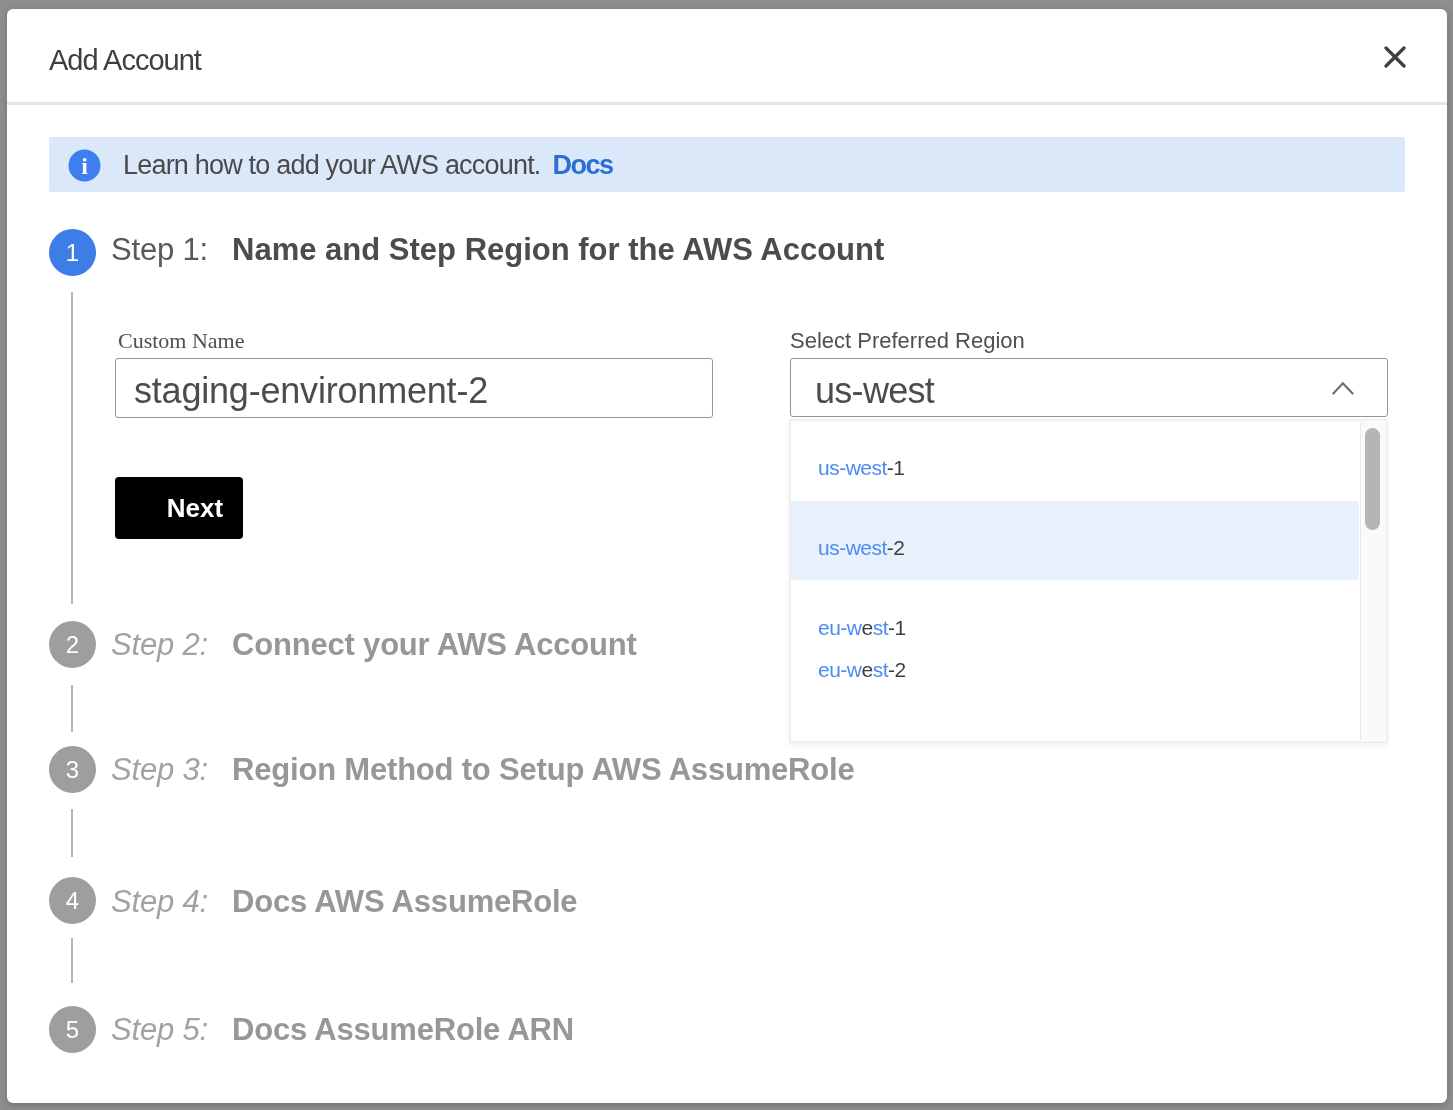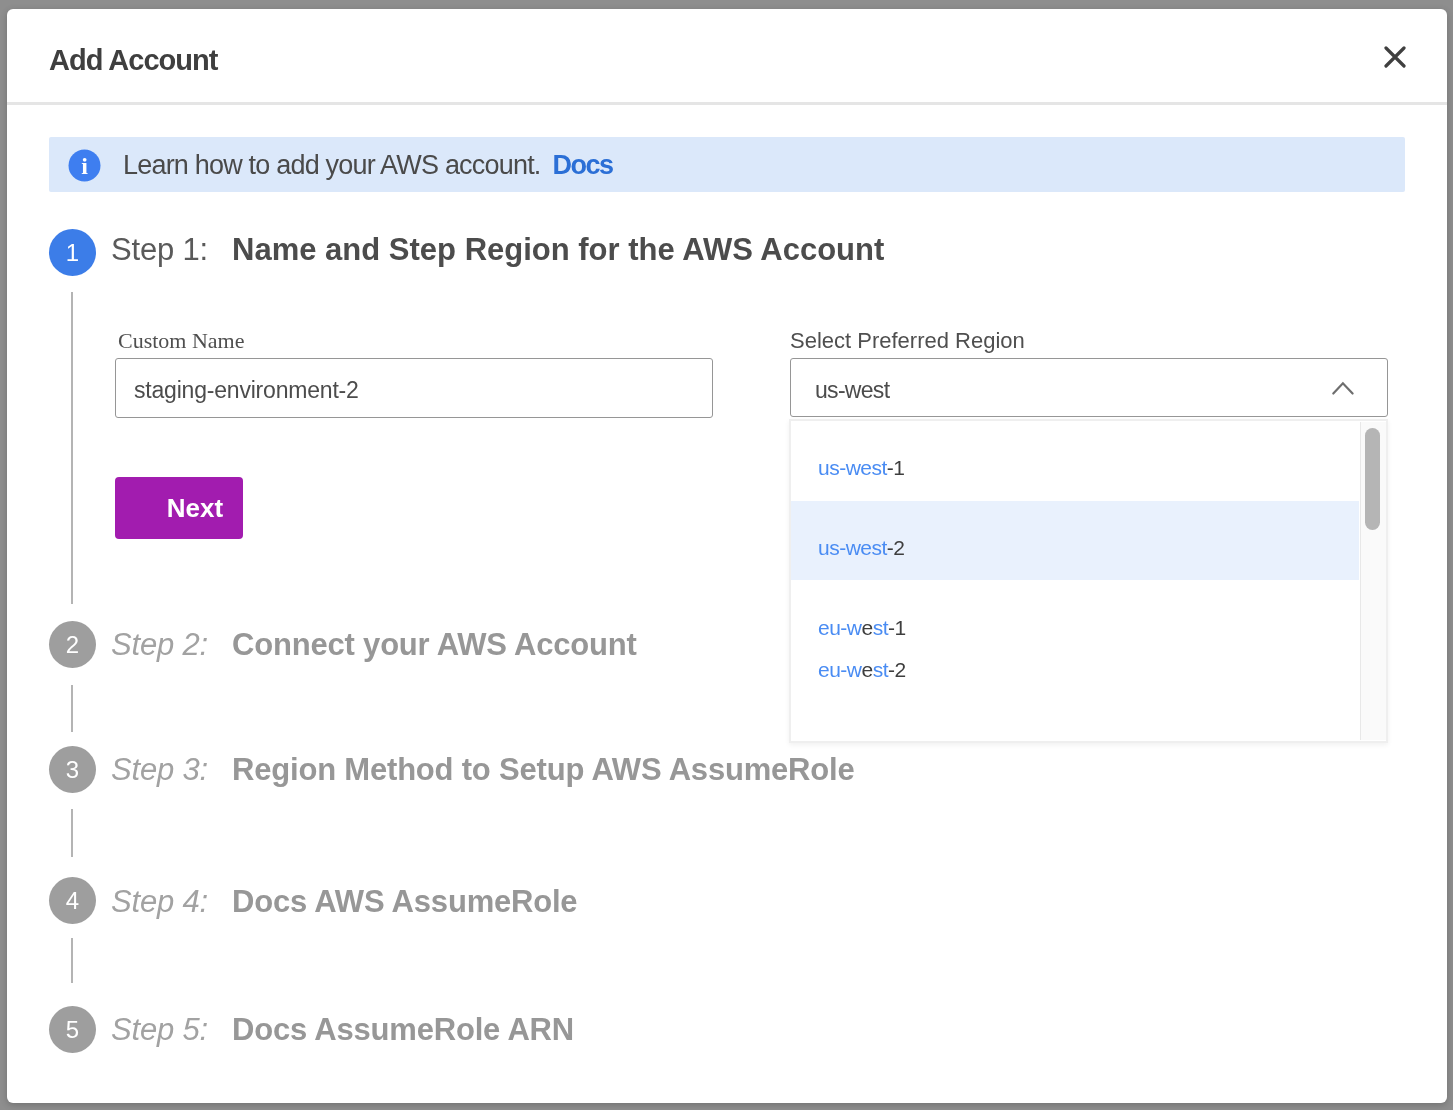--- a/index.html
+++ b/index.html
@@ -10,21 +10,21 @@
     font-family:"Liberation Sans", sans-serif;
     overflow:hidden;
   }
   .abs { position:absolute; }
   .modal {
     position:absolute; left:7px; top:9px; width:1440px; height:1094px;
     background:#ffffff; border-radius:6px;
     box-shadow:0 2px 7px rgba(0,0,0,0.20);
   }
   .title {
-    left:49px; top:46px; font-size:29px; line-height:29px; font-weight:bold;
+    left:49px; top:46px; font-size:29px; line-height:29px; font-weight:normal;
     letter-spacing:-1.0px; color:#3f3f3f;
   }
   .divider { left:7px; top:102px; width:1440px; height:3px; background:#e5e5e5; }
   .banner { left:49px; top:137px; width:1356px; height:55px; background:#dbe8fa; border-radius:2px; }
   .banner-text { left:123px; top:152px; font-size:27px; line-height:27px; letter-spacing:-0.8px; color:#4a4a4a; }
   .banner-text b { color:#2b6fd6; letter-spacing:-1.5px; }
   .circle {
     width:47px; height:47px; border-radius:50%; text-align:center;
     color:#ffffff; font-size:24px; line-height:47px;
   }
@@ -33,23 +33,23 @@
   .vline { left:71px; width:2px; background:#b4b4b4; }
   .stephead { font-size:31px; line-height:31px;text-align:right; }
   .stephead .lbl { letter-spacing:-0.2px; }
   .stephead .ttl { font-weight:bold; letter-spacing:-0.2px; margin-left:7px; }
   .sh-active .lbl { color:#5a5a5a; }
   .sh-active .ttl { color:#4c4c4c; }
   .sh-gray .lbl { color:#a2a2a2;font-style:italic; }
   .sh-gray .ttl { color:#979797; }
   .fieldlabel { font-size:22px; line-height:22px; color:#4f4f4f; }
   .inputbox { border:1px solid #969696; border-radius:3px; background:#fff; }
-  .inputtext { font-size:23px; line-height:29px; letter-spacing:-0.2px; color:#4c4c4c; }
+  .inputtext { font-size:36px; line-height:29px; letter-spacing:-0.2px; color:#4c4c4c; }
   .nextbtn {
-    left:115px; top:477px; width:128px; height:62px; background:#a21caf; border-radius:4px;
+    left:115px; top:477px; width:128px; height:62px; background:#000000; border-radius:4px;
     color:#ffffff; font-weight:bold; font-size:26px; line-height:62px; text-align:center;padding-left:32px;
   }
   .dropdown {
     left:789px; top:419px; width:599px; height:324px;
     background:#ffffff; border:2px solid #efefef;
     box-shadow:0 2px 5px rgba(0,0,0,0.06);
   }
   .ddhl { left:791px; top:501px; width:568px; height:79px; background:#e9f1fd; }
   .ddopt { left:818px; font-size:21px; line-height:29px; letter-spacing:-0.5px; color:#3e3e3e; }
   .ddopt span { color:#4a8cf3; }

